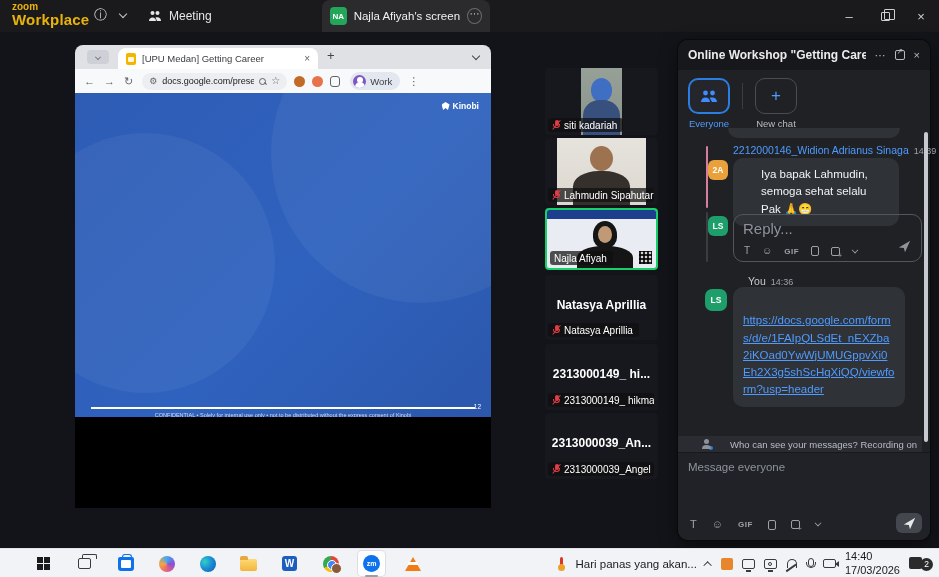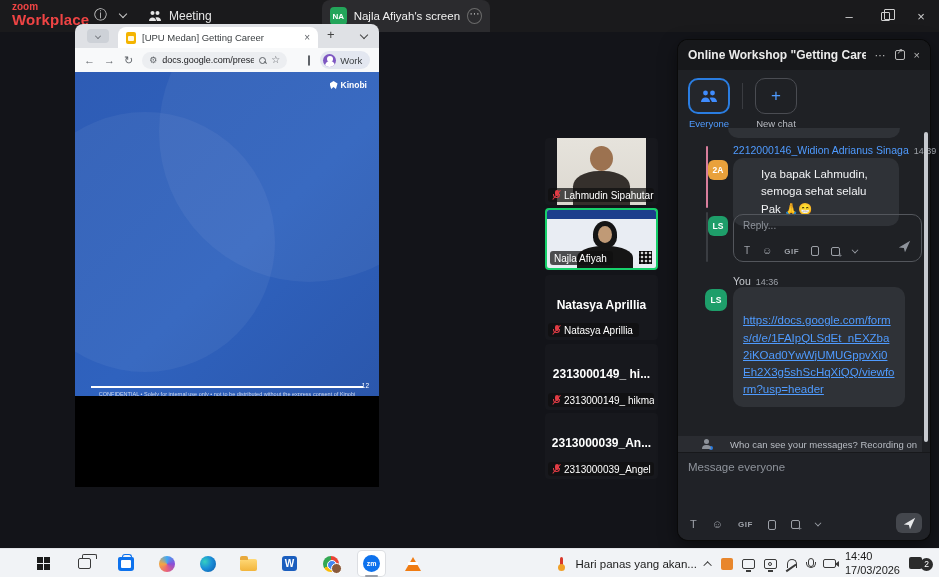--- a/index.html
+++ b/index.html
@@ -2,38 +2,38 @@
 <html><head>
 <meta charset="utf-8">
 <style>
   * { margin:0; padding:0; box-sizing:border-box; }
   html,body { background:#000; }
   body { font-family:"Liberation Sans", sans-serif; }
   #root { position:relative; width:939px; height:577px; overflow:hidden; background:#131419; }
 
   
   #titlebar { position:absolute; left:0; top:0; width:939px; height:32px; background:#1A1A1C; }
-  .logo { position:absolute; left:12px; top:2px; color:#ef4444; line-height:1; }
+  .logo { position:absolute; left:12px; top:2px; color:#eab308; line-height:1; }
   .logo .l1 { font-size:10px; font-weight:bold; }
   .logo .l2 { font-size:15px; font-weight:bold; letter-spacing:.2px; }
   .tb-info { position:absolute; left:94px; top:8px; color:#c9c9c9; font-size:13px; }
   .chev { display:inline-block; width:6px; height:6px; border-right:1.6px solid currentColor; border-bottom:1.6px solid currentColor; transform:rotate(45deg); }
   .tb-chev { position:absolute; left:120px; top:11px; color:#c9c9c9; }
   .meeting-tab { position:absolute; left:148px; top:0; height:32px; display:flex; align-items:center; gap:7px; color:#e6e6e6; font-size:12px; }
   .screen-tab { position:absolute; left:322px; top:0; width:168px; height:32px; background:#2B2B2E; border-radius:8px 8px 0 0; display:flex; align-items:center; gap:7px; padding:0 8px; }
   .na-avatar { width:18px; height:18px; border-radius:4px; background:#23A55A; color:#fff; font-size:8px; font-weight:bold; display:flex; align-items:center; justify-content:center; }
   .screen-tab-label { color:#f0f0f0; font-size:11.5px; white-space:nowrap; }
   .screen-tab-more { margin-left:auto; width:16px; height:16px; border:1px solid #6a6a6a; border-radius:50%; color:#c9c9c9; font-size:10px; line-height:14px; text-align:center; }
   .winctl { position:absolute; top:0; height:32px; width:36px; display:flex; align-items:center; justify-content:center; color:#cfcfcf; font-size:13px; }
   .win-min { right:72px; } .win-restore { right:36px; } .win-close { right:0; }
   .restore-glyph { position:relative; width:9px; height:9px; border:1px solid #cfcfcf; border-radius:1px; }
   .restore-glyph::before { content:""; position:absolute; left:2px; top:-4px; width:9px; height:9px; border:1px solid #cfcfcf; border-radius:1px; }
 
   
-  #browser { position:absolute; left:75px; top:24px; width:304px; height:463px; border-radius:8px 8px 0 0; overflow:hidden; }
+  #browser { position:absolute; left:75px; top:45px; width:416px; height:463px; border-radius:8px 8px 0 0; overflow:hidden; }
   .tabstrip { position:relative; height:24px; background:#DFE1E5; }
   .tabsearch { position:absolute; left:12px; top:5px; width:22px; height:14px; background:#cicld5; background:#cdd1d7; border-radius:4px; display:flex; align-items:center; justify-content:center; color:#5f6368; }
   .btab { position:absolute; left:43px; top:3px; width:200px; height:21px; background:#fff; border-radius:8px 8px 0 0; display:flex; align-items:center; gap:6px; padding:0 8px; }
   .slides-ico { width:10px; height:12px; background:#F4B400; border-radius:2px; position:relative; flex:0 0 auto; }
   .slides-ico::after { content:""; position:absolute; left:2px; top:4px; width:6px; height:5px; background:#fff7e0; border-radius:1px; }
   .btab-title { font-size:9.5px; color:#3c4043; white-space:nowrap; overflow:hidden; text-overflow:ellipsis; flex:1; }
   .btab-close { color:#5f6368; font-size:10px; flex:0 0 auto; }
   .newtab { position:absolute; left:252px; top:4px; color:#444; font-size:13px; }
   .tab-chevd { position:absolute; right:12px; top:8px; color:#444; }
   .btoolbar { position:relative; height:24px; background:#F8F9FA; display:flex; align-items:center; }
@@ -94,28 +94,28 @@
   .tab-label { font-size:9.5px; white-space:nowrap; }
   .lbl-everyone { color:#4F9BFF; } .lbl-new { color:#B9BCC2; }
   .tab-divider { width:1px; height:26px; background:#3a3c41; margin:5px 12px 0 12px; }
 
   .msgs { position:absolute; left:0; right:0; top:88px; height:308px; }
   .partial-bubble { position:absolute; left:50px; right:30px; top:0; height:10px; background:#2F3237; border-radius:0 0 10px 10px; }
   .thread-pink { position:absolute; left:28px; top:18px; width:2px; height:62px; background:#D87E9C; border-radius:2px; }
   .thread-gray { position:absolute; left:28px; top:84px; width:2px; height:50px; background:#3A3D42; border-radius:2px; }
   .msg-head { position:absolute; left:55px; display:flex; align-items:baseline; gap:5px; white-space:nowrap; }
   .sender-blue { color:#4F9BFF; font-size:10.5px; }
-  .sender-you { color:#C6C9CE; font-size:10.5px; }
+  .sender-you { color:#C6C9CE; font-size:10.5px;margin-left:15px; }
   .msg-time { color:#9DA1A8; font-size:9px; }
   .mini-av { position:absolute; width:20px; height:20px; border-radius:6px; color:#fff; font-size:8.5px; font-weight:bold; display:flex; align-items:center; justify-content:center; }
   .av-orange { background:#E9A13B; } .av-green { background:#1E9E6A; }
   .bubble { position:absolute; background:#2F3237; border-radius:10px; color:#F2F3F5; font-size:11.5px; line-height:1.5; padding:8px 10px; }
   .bubble a, .msg-link { color:#4F9BFF; text-decoration:underline; word-break:break-all; }
   .replybox { position:absolute; left:55px; right:8px; top:86px; height:48px; border:1.5px solid #53565C; border-radius:10px; }
-  .reply-ph { position:absolute; left:9px; top:5px; color:#8E939B; font-size:10px; }
+  .reply-ph { position:absolute; left:9px; top:5px; color:#8E939B; font-size:15px; }
   .mini-toolbar { position:absolute; left:10px; bottom:5px; display:flex; align-items:center; gap:12px; color:#9DA1A8; font-size:10px; }
   .gif-txt { font-size:8px; font-weight:bold; letter-spacing:.5px; }
   .doc-ico { position:relative; width:8px; height:10px; border:1.2px solid #9DA1A8; border-radius:2px; }
   .shot-ico { position:relative; width:9px; height:9px; border:1.2px solid #9DA1A8; border-radius:2px; }
   .shot-ico::after { content:"+"; position:absolute; right:-3px; bottom:-4px; font-size:7px; color:#9DA1A8; }
   .send-plane { width:13px; height:13px; }
   .msg-actions { position:absolute; left:57px; display:flex; gap:11px; color:#9DA1A8; font-size:10px; }
   .chat-scrollbar { position:absolute; right:2px; top:92px; width:4px; height:310px; background:#C7CAD0; border-radius:2px; }
 
   .rec-bar { position:absolute; left:0; right:8px; bottom:88px; height:16px; background:#2A2C31; display:flex; align-items:center; justify-content:center; gap:19px; color:#B9BDC4; font-size:9.5px;padding-left:19px; }
@@ -252,20 +252,34 @@
         <span class="brand-mark"></span>
         <span>Kinobi</span>
       </div>
       <div class="slide-rule"></div>
       <div class="slide-footer">CONFIDENTIAL  •  Solely for internal use only  •  not to be distributed without the express consent of Kinobi</div>
       <div class="slide-page">12</div>
     </div>
     <div class="vp-black"></div>
   </div>
 
+  <div class="tile" style="top:68px;height:67px;">
+    <div class="vid" style="left:36px;width:41px;background:linear-gradient(#97A096,#8B948C);">
+      <span class="sil-head" style="left:10px;top:10px;width:21px;height:24px;background:#3F6FC2;border-radius:50% 50% 45% 45%;"></span>
+      <span class="sil-body" style="left:2px;top:32px;width:37px;height:35px;background:#37507E;"></span>
+    </div>
+    <div class="name-tag">
+      <span class="mic-slash">
+          <span class="mbody"></span>
+          <span class="mstand"></span>
+          <span class="mslash"></span>
+        </span>
+      <span>siti kadariah</span>
+    </div>
+  </div>
 
   <div class="tile" style="top:138px;height:67px;">
     <div class="vid" style="left:12px;width:89px;background:linear-gradient(#E6E3DC,#DCD8D0);">
       <span class="sil-head" style="left:33px;top:8px;width:23px;height:25px;background:#9C7250;"></span>
       <span class="sil-body" style="left:16px;top:33px;width:57px;height:34px;background:#35302C;"></span>
     </div>
     <div class="name-tag">
       <span class="mic-slash">
           <span class="mbody"></span>
           <span class="mstand"></span>

